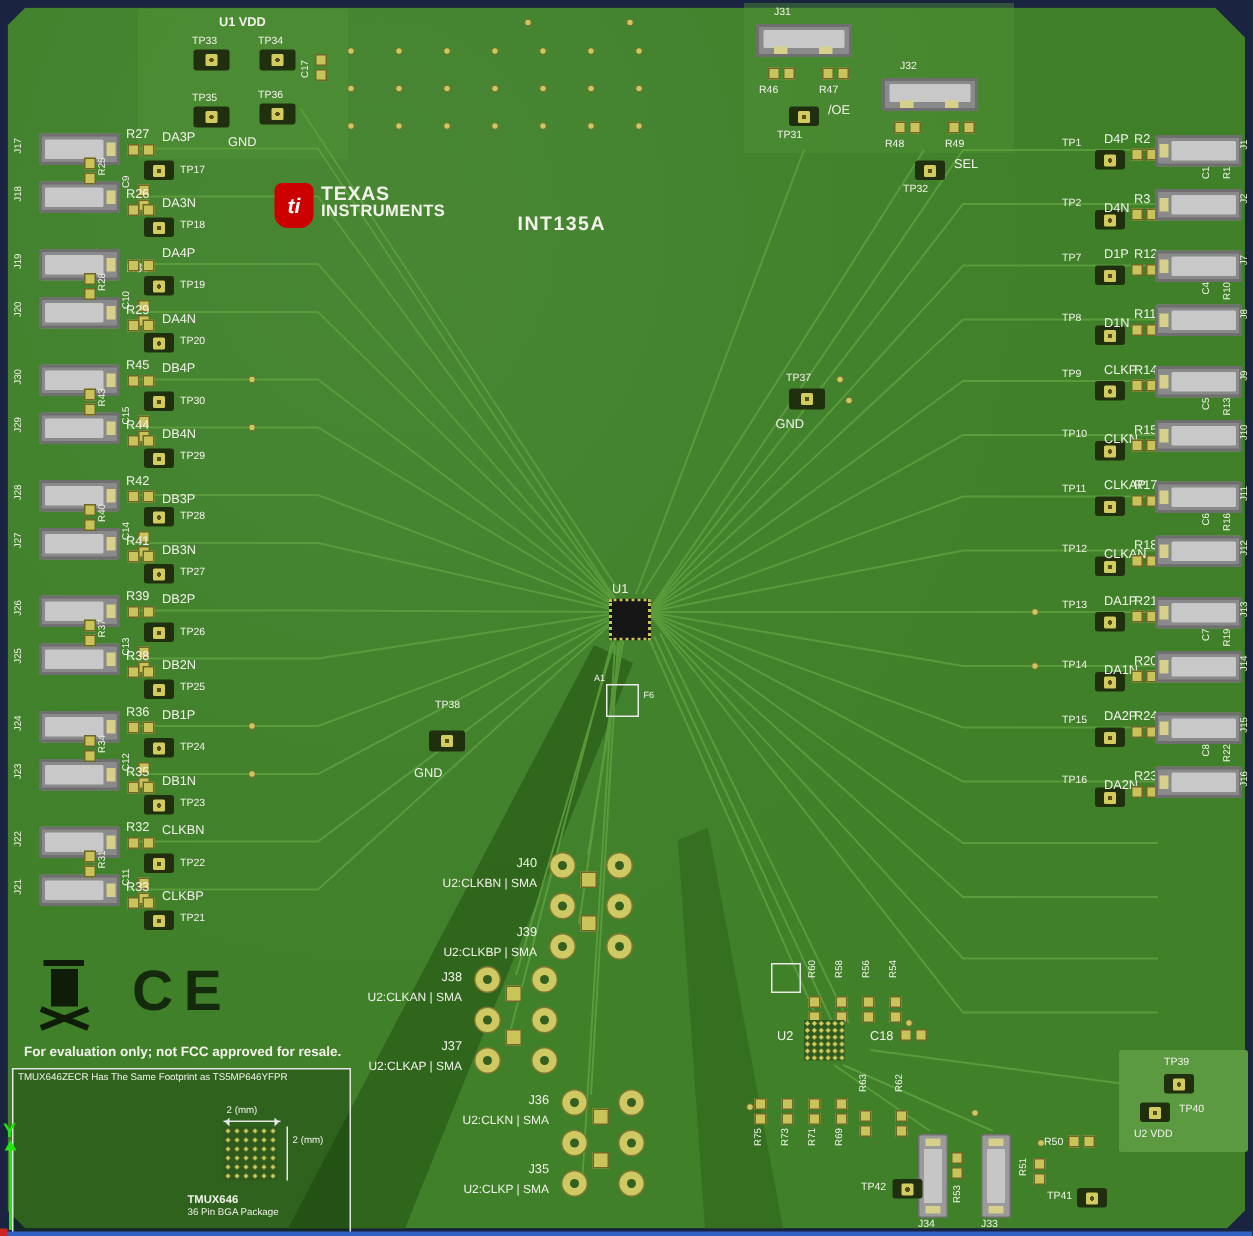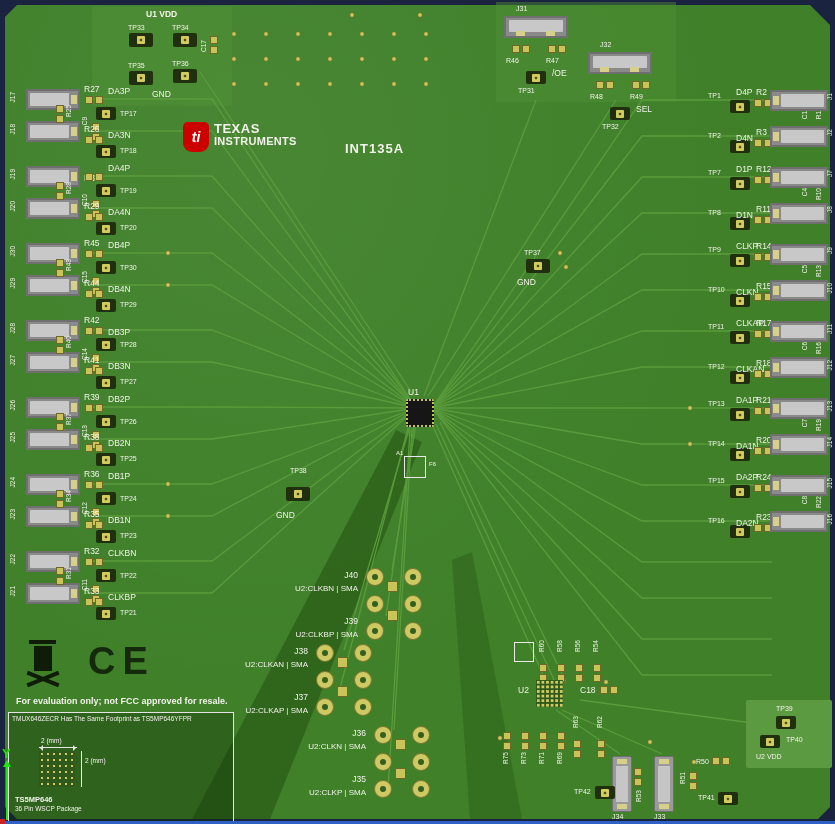--- a/index.html
+++ b/index.html
@@ -675,28 +675,28 @@
   <div class="weee" style="left:24px;top:638px">
     <i class="lid"></i>
     <i class="bin"></i>
     <i class="x1"></i>
     <i class="x2"></i>
   </div>
   <span class="ce" style="left:88px;top:642px">CE</span>
   <span class="lbl notice" style="left:16px;top:697px">For evaluation only; not FCC approved for resale.</span>
   <div class="fbox" style="left:8px;top:712px">
     <span class="fnote">TMUX646ZECR Has The Same Footprint as TS5MP646YFPR</span>
-    <div class="pkg" style="left:6px;top:24px">
+    <div class="pkg" style="left:116px;top:24px">
       <span class="dimh">2 (mm)</span>
       <div class="dimline-h"></div>
       <div class="bga pkg-grid"></div>
       <div class="dimline-v"></div>
       <span class="dimv">2 (mm)</span>
-      <span class="pname">TS5MP646</span>
-      <span class="pdesc">36 Pin WSCP Package</span>
+      <span class="pname">TMUX646</span>
+      <span class="pdesc">36 Pin BGA Package</span>
     </div>
   </div>
 
   <span class="ylab" style="left:2px;top:746px">Y</span>
   <div class="yarrow" style="left:6px;top:762px"></div>
   <div class="xline"></div>
   <div class="origin"></div>
 </div>
 
 </body></html>

